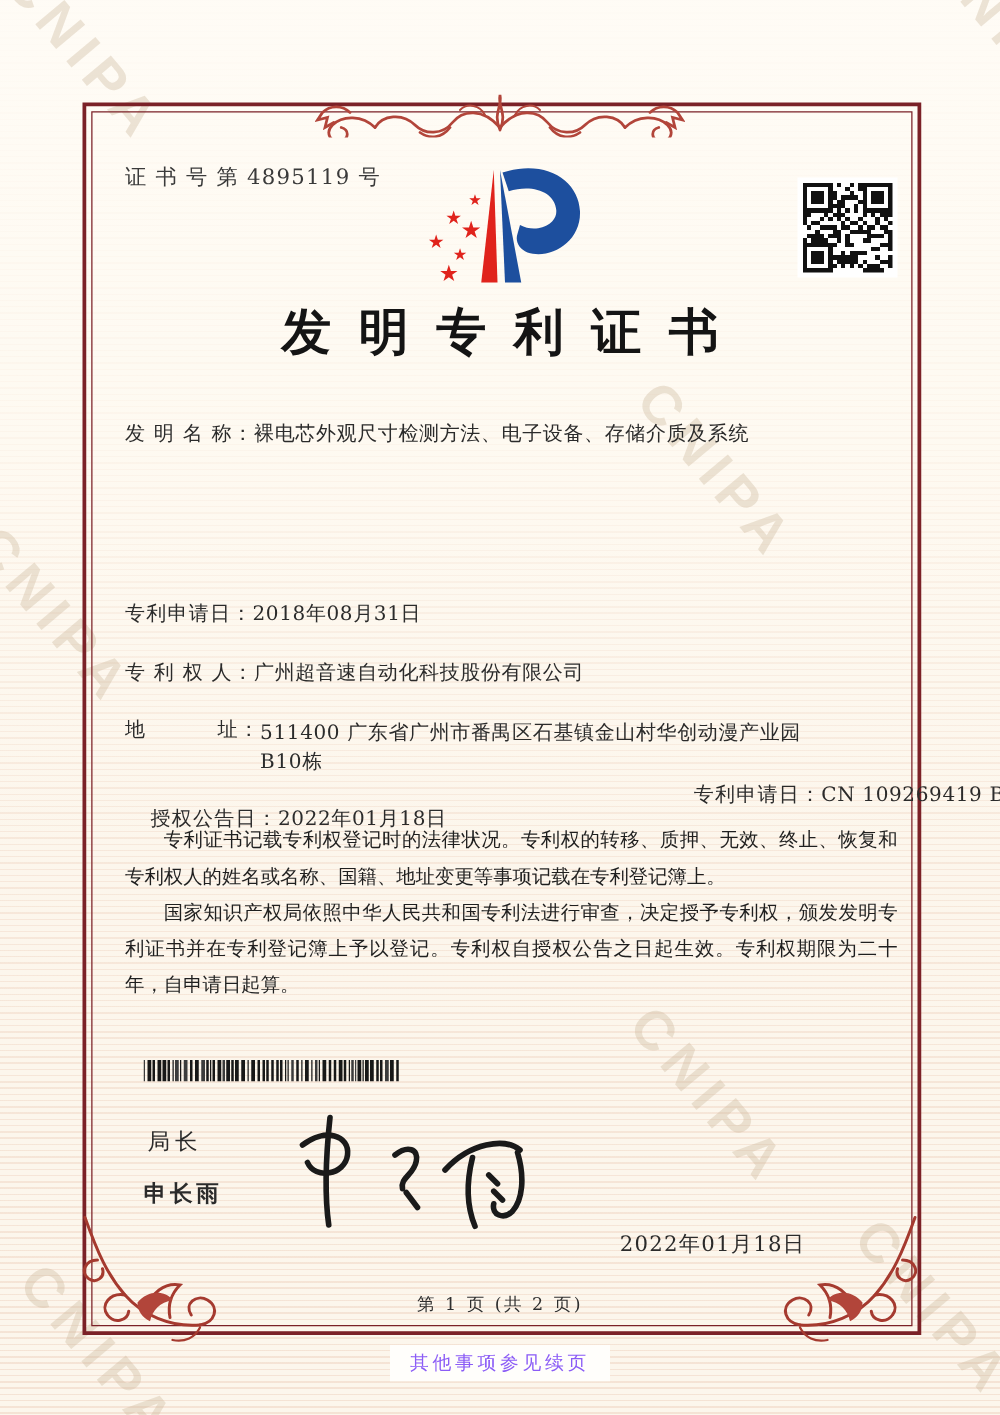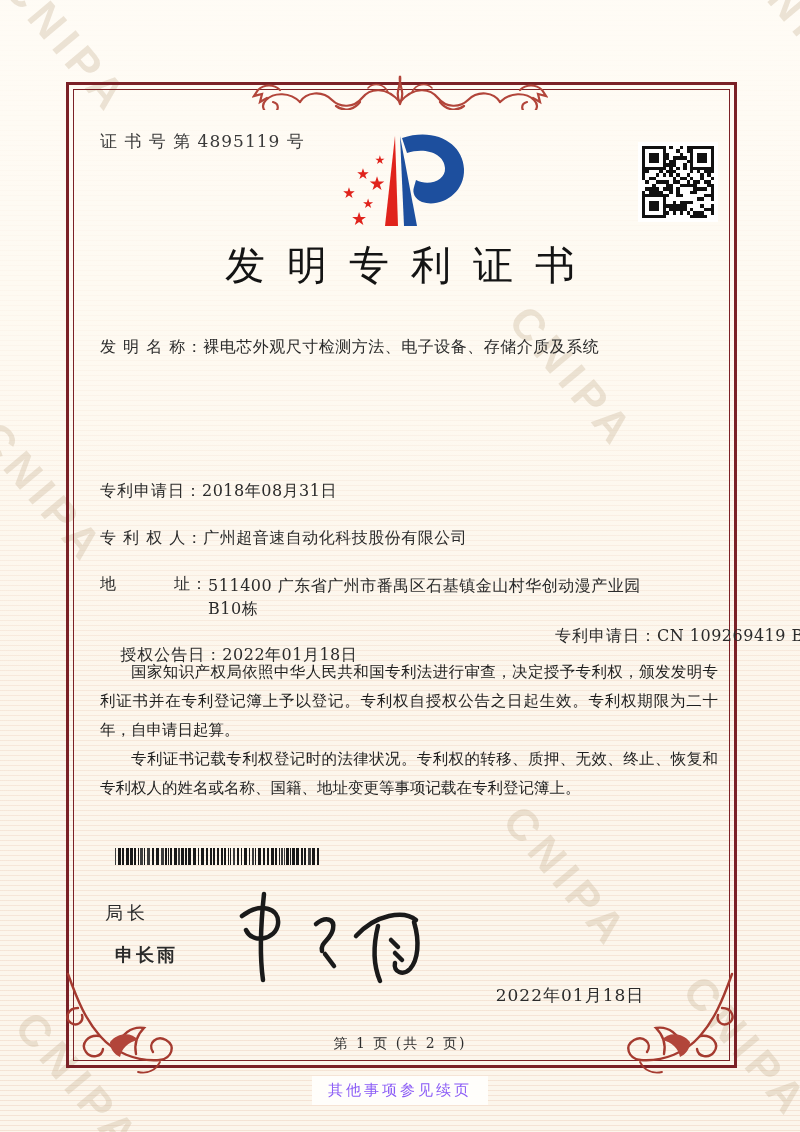--- a/index.html
+++ b/index.html
@@ -15,32 +15,32 @@
     position:absolute;font-family:"Liberation Sans","DejaVu Sans",sans-serif;
     font-weight:bold;font-size:44px;letter-spacing:7px;color:rgba(198,180,150,.34);
     transform:rotate(50deg);white-space:nowrap;user-select:none;
   }
   .frame-outer{position:absolute;left:66px;top:82px;width:665px;height:980px;border:3px solid #7b2127;}
   .frame-inner{position:absolute;left:4px;top:4px;right:4px;bottom:4px;border:1px solid #7b2127;}
   .cert-no{position:absolute;left:100px;top:130px;font-size:17px;letter-spacing:1px;color:#3a3a3a;}
   .logo{position:absolute;left:328px;top:124px;width:152px;height:114px;}
   .qr-box{position:absolute;left:638px;top:142px;width:80px;height:80px;background:#fff;padding:0;}
   .qr-box svg{position:absolute;left:4px;top:4px;width:72px;height:72px;shape-rendering:crispEdges;}
-  .title{position:absolute;left:0;top:238px;width:100%;text-align:center;font-size:40px;font-weight:normal;
+  .title{position:absolute;left:0;top:238px;width:100%;text-align:center;font-size:40px;font-weight:bold;
          letter-spacing:22px;text-indent:22px;color:#141414;}
   .frow{position:absolute;left:100px;font-size:16px;white-space:pre;}
   .frow .flabel{letter-spacing:1px;}
   .frow .fvalue{letter-spacing:.5px;}
   .addr-value{display:inline-block;width:440px;vertical-align:top;white-space:normal;line-height:23px;}
   .combo2{position:absolute;left:455px;top:0;}
   .body-text{position:absolute;left:100px;top:658px;width:618px;font-size:15.5px;line-height:29px;color:#1f1f1f;}
   .body-text p{margin:0;text-indent:2em;text-align:justify;}
   .barcode{position:absolute;left:115px;top:848px;width:206px;height:17px;}
   .barcode i{position:absolute;top:0;height:100%;background:#181818;}
-  .sig-title{position:absolute;left:105px;top:901px;font-size:18px;letter-spacing:4px;}
+  .sig-title{position:absolute;left:118px;top:901px;font-size:18px;letter-spacing:4px;}
   .sig-name{position:absolute;left:115px;top:943px;font-size:18px;letter-spacing:3px;font-weight:bold;}
   .sig-script{position:absolute;left:228px;top:882px;width:215px;height:105px;}
   .sig-date{position:absolute;left:460px;top:984px;width:220px;text-align:center;font-size:17px;letter-spacing:1px;}
   .page-info{position:absolute;left:0;top:1035px;width:100%;text-align:center;font-size:14px;letter-spacing:2px;color:#2e2e2e;}
   .footer-note{position:absolute;left:50%;top:1076px;transform:translateX(-50%);
                background:#fffefb;padding:5px 16px;font-size:15px;letter-spacing:3px;color:#8b5cf6;}
   .orn{position:absolute;pointer-events:none;}
 </style>
 </head>
 <body>
@@ -375,22 +375,22 @@
   <div class="frow" style="top:528px;"><span class="flabel">专 利 权 人：</span><span class="fvalue">广州超音速自动化科技股份有限公司</span></div>
 
   <div class="frow" style="top:574px;"><span class="flabel">地　　　 址：</span><span class="fvalue addr-value">511400 广东省广州市番禺区石基镇金山村华创动漫产业园B10栋</span></div>
 
   <div class="frow" style="top:626px;width:618px;">
     <span><span class="flabel">授权公告日：</span><span class="fvalue">2022年01月18日</span></span>
     <span class="combo2"><span class="flabel">专利申请日：</span><span class="fvalue">CN 109269419 B</span></span>
   </div>
 
   <div class="body-text">
+    <p>专利证书记载专利权登记时的法律状况。专利权的转移、质押、无效、终止、恢复和专利权人的姓名或名称、国籍、地址变更等事项记载在专利登记簿上。</p>
     <p>国家知识产权局依照中华人民共和国专利法进行审查，决定授予专利权，颁发发明专利证书并在专利登记簿上予以登记。专利权自授权公告之日起生效。专利权期限为二十年，自申请日起算。</p>
-    <p>专利证书记载专利权登记时的法律状况。专利权的转移、质押、无效、终止、恢复和专利权人的姓名或名称、国籍、地址变更等事项记载在专利登记簿上。</p>
   </div>
 
   <div class="barcode" id="barcode">
       <i style="left: 0px; width: 1px; background: rgb(60, 60, 60);"></i>
       <i style="left: 3px; width: 3px;"></i>
       <i style="left: 7px; width: 2px;"></i>
       <i style="left: 11px; width: 3px;"></i>
       <i style="left: 15px; width: 3px;"></i>
       <i style="left: 19px; width: 2px;"></i>
       <i style="left: 23px; width: 1px;"></i>

